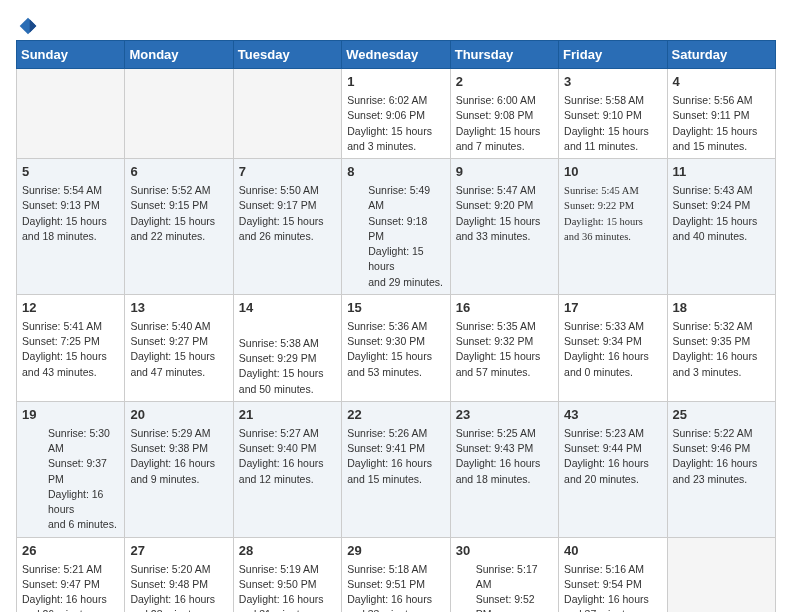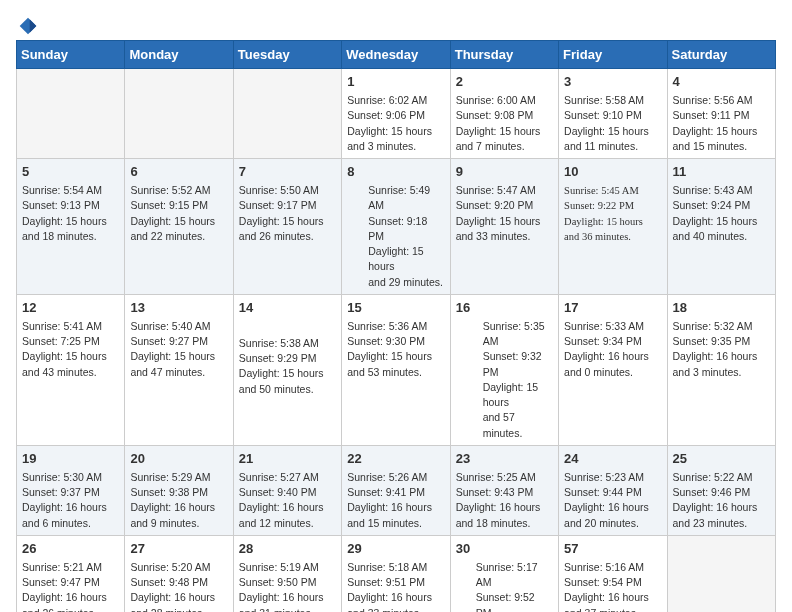--- a/index.html
+++ b/index.html
@@ -236,21 +236,21 @@
         </td>
         <td>
           <span class="day-number">15</span>
           <div class="day-info" style="white-space: pre-line;">Sunrise: 5:36 AM
 Sunset: 9:30 PM
 Daylight: 15 hours
 and 53 minutes.</div>
         </td>
         <td>
           <span class="day-number">16</span>
-          <div class="day-info" style="white-space: pre-line; margin-left: 27px;">Sunrise: 5:35 AM
+          <div class="day-info" style="white-space: pre-line;">Sunrise: 5:35 AM
 Sunset: 9:32 PM
 Daylight: 15 hours
 and 57 minutes.</div>
         </td>
         <td>
           <span class="day-number">17</span>
           <div class="day-info" style="white-space: pre-line;">Sunrise: 5:33 AM
 Sunset: 9:34 PM
 Daylight: 16 hours
 and 0 minutes.</div>
@@ -259,21 +259,21 @@
           <span class="day-number">18</span>
           <div class="day-info" style="white-space: pre-line;">Sunrise: 5:32 AM
 Sunset: 9:35 PM
 Daylight: 16 hours
 and 3 minutes.</div>
         </td>
       </tr>
       <tr class="row-shaded">
         <td>
           <span class="day-number">19</span>
-          <div class="day-info" style="white-space: pre-line;">Sunrise: 5:30 AM
+          <div class="day-info" style="white-space: pre-line; margin-left: 26px;">Sunrise: 5:30 AM
 Sunset: 9:37 PM
 Daylight: 16 hours
 and 6 minutes.</div>
         </td>
         <td>
           <span class="day-number">20</span>
           <div class="day-info" style="white-space: pre-line;">Sunrise: 5:29 AM
 Sunset: 9:38 PM
 Daylight: 16 hours
 and 9 minutes.</div>
@@ -293,21 +293,21 @@
 and 15 minutes.</div>
         </td>
         <td>
           <span class="day-number">23</span>
           <div class="day-info" style="white-space: pre-line;">Sunrise: 5:25 AM
 Sunset: 9:43 PM
 Daylight: 16 hours
 and 18 minutes.</div>
         </td>
         <td>
-          <span class="day-number">24</span>
+          <span class="day-number">43</span>
           <div class="day-info" style="white-space: pre-line;">Sunrise: 5:23 AM
 Sunset: 9:44 PM
 Daylight: 16 hours
 and 20 minutes.</div>
         </td>
         <td>
           <span class="day-number">25</span>
           <div class="day-info" style="white-space: pre-line;">Sunrise: 5:22 AM
 Sunset: 9:46 PM
 Daylight: 16 hours
@@ -344,21 +344,21 @@
 and 33 minutes.</div>
         </td>
         <td>
           <span class="day-number">30</span>
           <div class="day-info" style="white-space: pre-line; margin-left: 20px;">Sunrise: 5:17 AM
 Sunset: 9:52 PM
 Daylight: 16 hours
 and 35 minutes.</div>
         </td>
         <td>
-          <span class="day-number">57</span>
+          <span class="day-number">40</span>
           <div class="day-info" style="white-space: pre-line;">Sunrise: 5:16 AM
 Sunset: 9:54 PM
 Daylight: 16 hours
 and 37 minutes.</div>
         </td>
         <td class="empty"></td>
       </tr>
     </tbody>
 </table>
 

